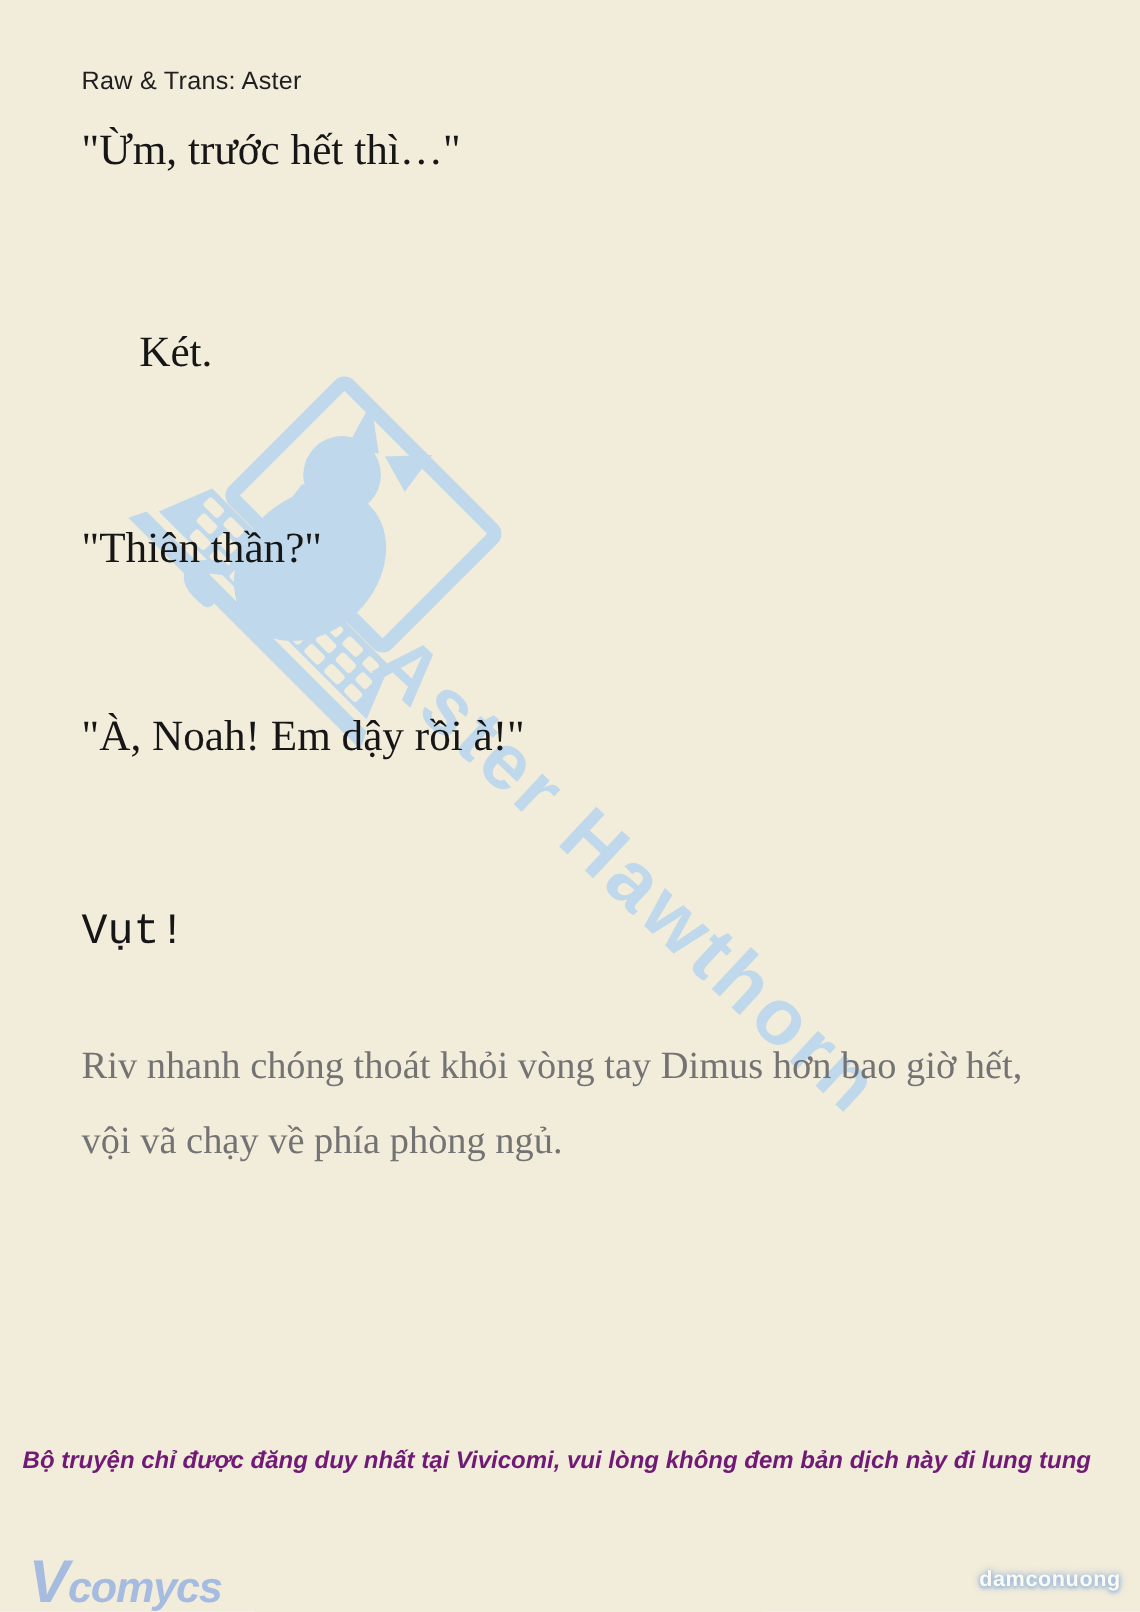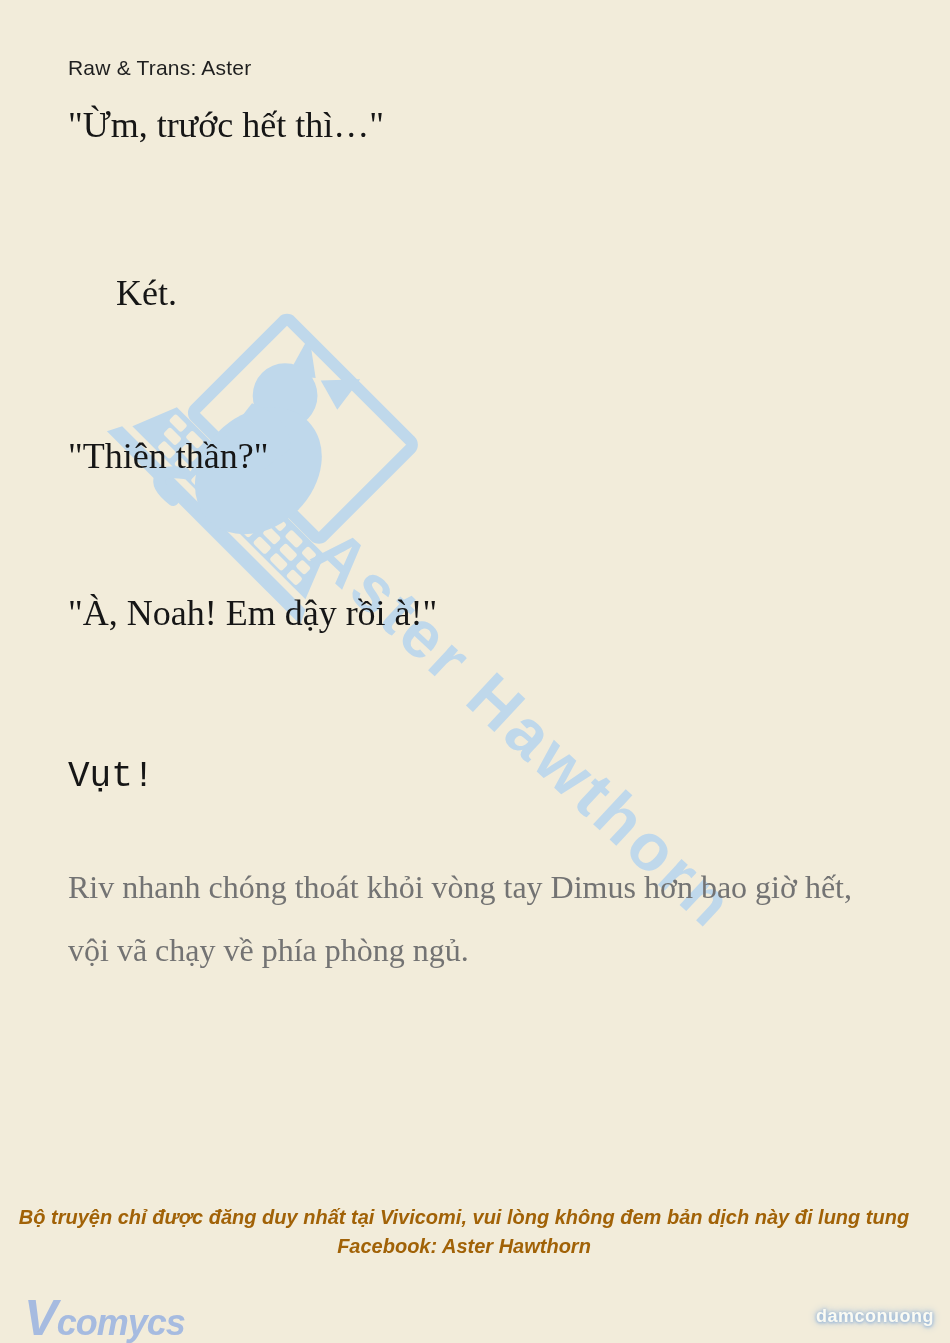--- a/index.html
+++ b/index.html
@@ -73,21 +73,21 @@
     position: absolute;
     left: 0;
     top: 1203px;
     width: 928px;
     text-align: center;
     font-family: "Liberation Sans", sans-serif;
     font-style: italic;
     font-weight: bold;
     font-size: 20px;
     line-height: 29px;
-    color: #a16207;
+    color: #701a75;
     z-index: 2;
   }
   .vcomycs {
     position: absolute;
     left: 24px;
     top: 1288px;
     font-family: "Liberation Sans", sans-serif;
     font-style: italic;
     font-weight: bold;
     font-size: 36px;
@@ -172,19 +172,18 @@
   <div class="line l0">"Ừm, trước hết thì…"</div>
   <div class="line l1">Két.</div>
   <div class="line l2">"Thiên thần?"</div>
   <div class="line l3">"À, Noah! Em dậy rồi à!"</div>
   <div class="line l4">Vụt!</div>
 
   <div class="para">Riv nhanh chóng thoát khỏi vòng tay Dimus hơn bao giờ hết, vội vã chạy về phía phòng ngủ.</div>
 
   <div class="footer">
     <div>Bộ truyện chỉ được đăng duy nhất tại Vivicomi, vui lòng không đem bản dịch này đi lung tung</div>
-    <div>Facebook: Aster Hawthorn</div>
   </div>
 
   <div class="vcomycs">Vcomycs</div>
   <div class="damconuong">damconuong</div>
 
 </div>
 
 </body></html>

